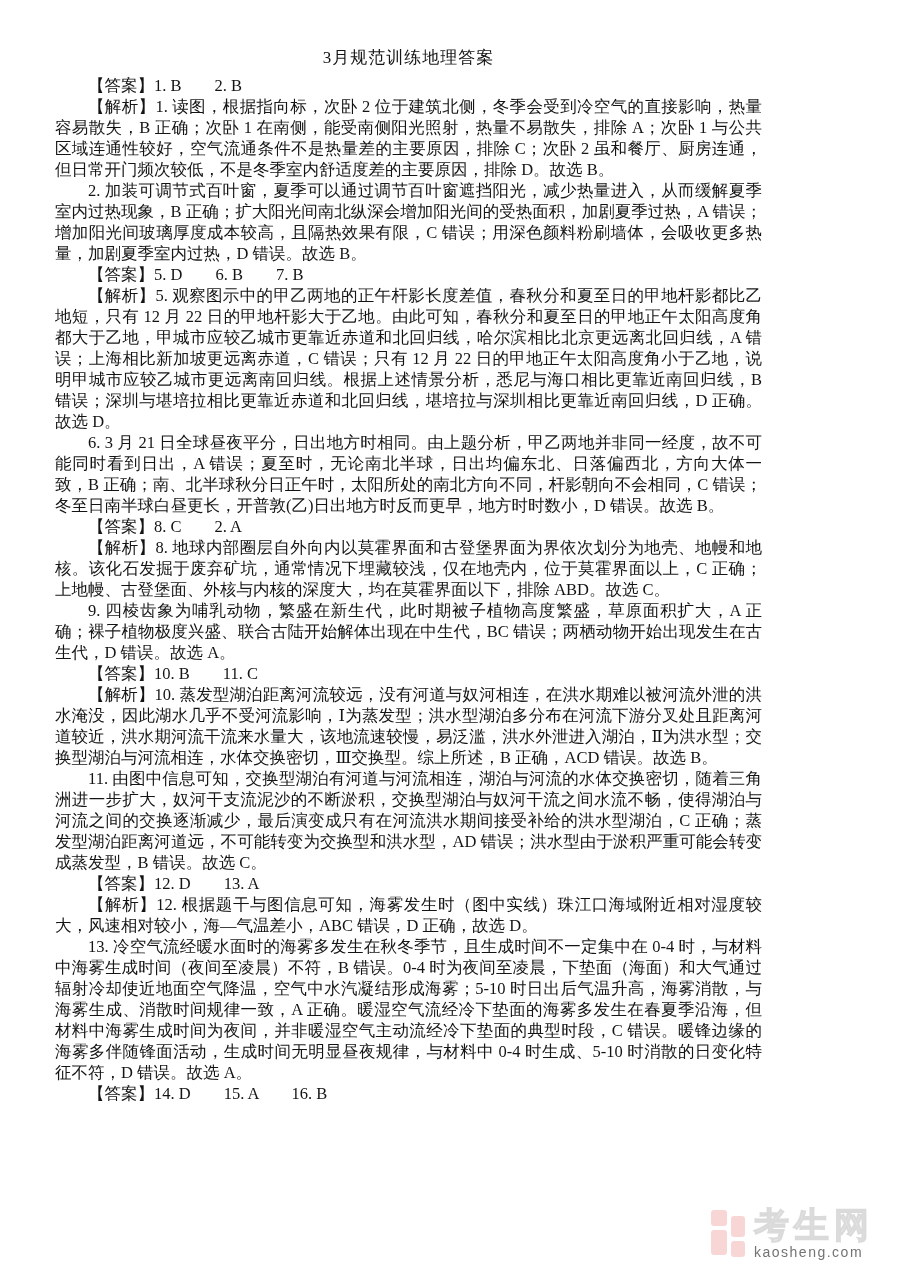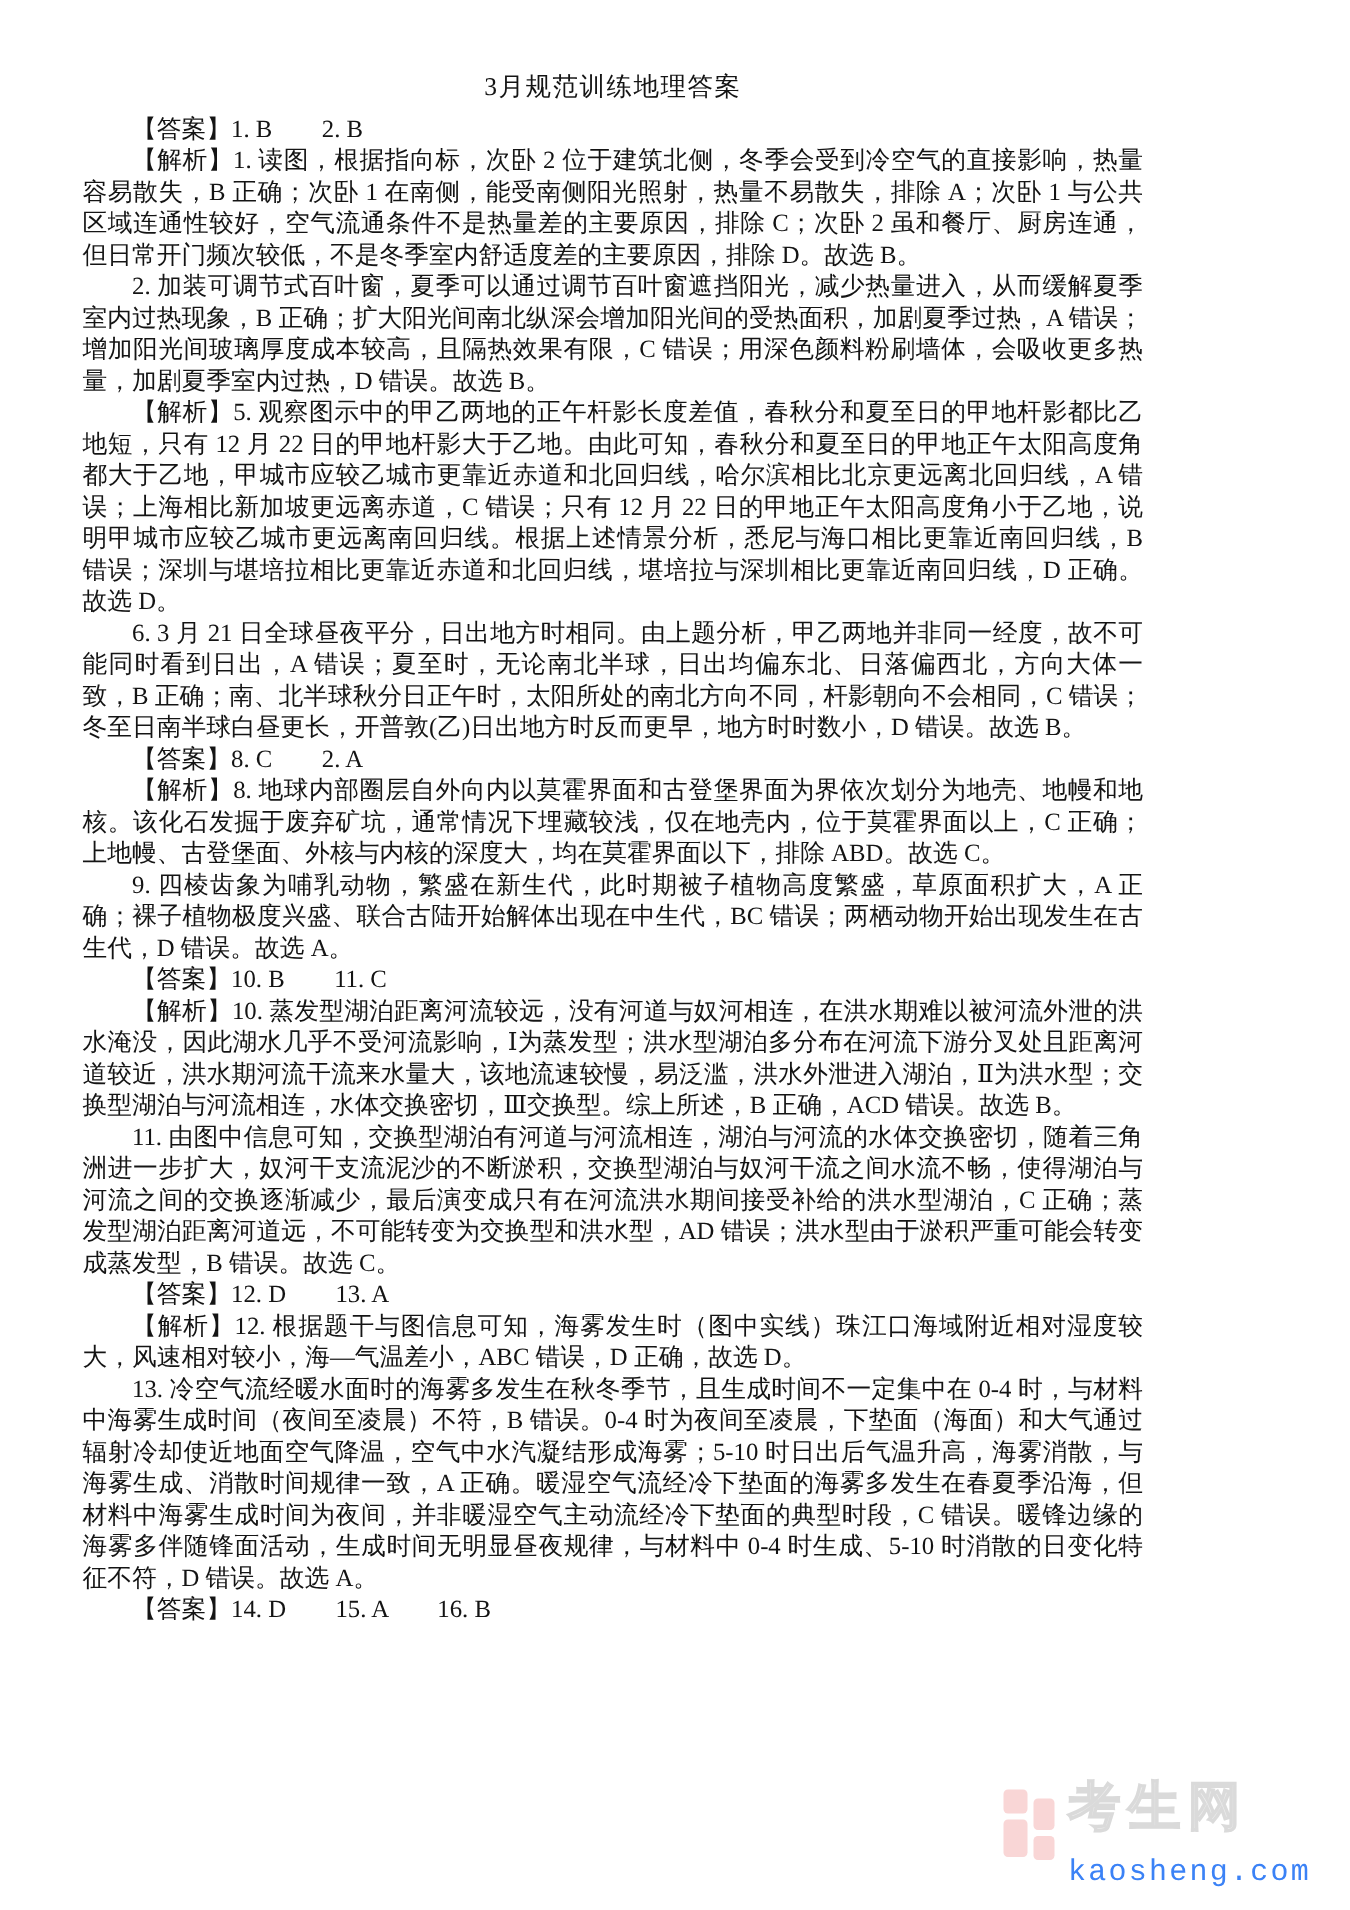--- a/index.html
+++ b/index.html
@@ -56,46 +56,47 @@
   }
   .wm-logo .blk {
     background: #f9d6d6;
     border-radius: 3px;
   }
   .b1 { width: 16px; height: 16px; }
   .b2 { width: 16px; height: 25px; }
   .b3 { width: 14px; height: 21px; margin-top: 6px; border-radius: 3px 3px 6px 3px; }
   .b4 { width: 14px; height: 16px; }
   .wm-text {
-    font-family: Liberation Mono, monospace;
+    font-family: Liberation Sans, sans-serif;
     line-height: 1;
   }
   .wm-name {
     font-size: 35px;
     font-weight: 700;
     letter-spacing: 5px;
     color: #efefef;
     -webkit-text-stroke: 1.2px #dadada;
   }
   .wm-url {
-    font-size: 20px;
-    color: #3b82f6;
+    font-size: 14px;
+    color: #737373;
     letter-spacing: 1.5px;
-    margin-top: 14px;
+    margin-top: 3px;
   }
 </style>
 </head>
 <body>
 
 <div class="page">
   <h1 class="doc-title">3月规范训练地理答案</h1>
   <div>
     <p class="para">【答案】1. B　　2. B</p>
     <p class="para">【解析】1. 读图，根据指向标，次卧 2 位于建筑北侧，冬季会受到冷空气的直接影响，热量容易散失，B 正确；次卧 1 在南侧，能受南侧阳光照射，热量不易散失，排除 A；次卧 1 与公共区域连通性较好，空气流通条件不是热量差的主要原因，排除 C；次卧 2 虽和餐厅、厨房连通，但日常开门频次较低，不是冬季室内舒适度差的主要原因，排除 D。故选 B。</p>
     <p class="para">2. 加装可调节式百叶窗，夏季可以通过调节百叶窗遮挡阳光，减少热量进入，从而缓解夏季室内过热现象，B 正确；扩大阳光间南北纵深会增加阳光间的受热面积，加剧夏季过热，A 错误；增加阳光间玻璃厚度成本较高，且隔热效果有限，C 错误；用深色颜料粉刷墙体，会吸收更多热量，加剧夏季室内过热，D 错误。故选 B。</p>
+    <p class="para">【答案】5. D　　6. B　　7. B</p>
     <p class="para">【解析】5. 观察图示中的甲乙两地的正午杆影长度差值，春秋分和夏至日的甲地杆影都比乙地短，只有 12 月 22 日的甲地杆影大于乙地。由此可知，春秋分和夏至日的甲地正午太阳高度角都大于乙地，甲城市应较乙城市更靠近赤道和北回归线，哈尔滨相比北京更远离北回归线，A 错误；上海相比新加坡更远离赤道，C 错误；只有 12 月 22 日的甲地正午太阳高度角小于乙地，说明甲城市应较乙城市更远离南回归线。根据上述情景分析，悉尼与海口相比更靠近南回归线，B 错误；深圳与堪培拉相比更靠近赤道和北回归线，堪培拉与深圳相比更靠近南回归线，D 正确。故选 D。</p>
     <p class="para">6. 3 月 21 日全球昼夜平分，日出地方时相同。由上题分析，甲乙两地并非同一经度，故不可能同时看到日出，A 错误；夏至时，无论南北半球，日出均偏东北、日落偏西北，方向大体一致，B 正确；南、北半球秋分日正午时，太阳所处的南北方向不同，杆影朝向不会相同，C 错误；冬至日南半球白昼更长，开普敦(乙)日出地方时反而更早，地方时时数小，D 错误。故选 B。</p>
     <p class="para">【答案】8. C　　2. A</p>
     <p class="para">【解析】8. 地球内部圈层自外向内以莫霍界面和古登堡界面为界依次划分为地壳、地幔和地核。该化石发掘于废弃矿坑，通常情况下埋藏较浅，仅在地壳内，位于莫霍界面以上，C 正确；上地幔、古登堡面、外核与内核的深度大，均在莫霍界面以下，排除 ABD。故选 C。</p>
     <p class="para">9. 四棱齿象为哺乳动物，繁盛在新生代，此时期被子植物高度繁盛，草原面积扩大，A 正确；裸子植物极度兴盛、联合古陆开始解体出现在中生代，BC 错误；两栖动物开始出现发生在古生代，D 错误。故选 A。</p>
     <p class="para">【答案】10. B　　11. C</p>
     <p class="para">【解析】10. 蒸发型湖泊距离河流较远，没有河道与奴河相连，在洪水期难以被河流外泄的洪水淹没，因此湖水几乎不受河流影响，Ⅰ为蒸发型；洪水型湖泊多分布在河流下游分叉处且距离河道较近，洪水期河流干流来水量大，该地流速较慢，易泛滥，洪水外泄进入湖泊，Ⅱ为洪水型；交换型湖泊与河流相连，水体交换密切，Ⅲ交换型。综上所述，B 正确，ACD 错误。故选 B。</p>
     <p class="para">11. 由图中信息可知，交换型湖泊有河道与河流相连，湖泊与河流的水体交换密切，随着三角洲进一步扩大，奴河干支流泥沙的不断淤积，交换型湖泊与奴河干流之间水流不畅，使得湖泊与河流之间的交换逐渐减少，最后演变成只有在河流洪水期间接受补给的洪水型湖泊，C 正确；蒸发型湖泊距离河道远，不可能转变为交换型和洪水型，AD 错误；洪水型由于淤积严重可能会转变成蒸发型，B 错误。故选 C。</p>
     <p class="para">【答案】12. D　　13. A</p>
     <p class="para">【解析】12. 根据题干与图信息可知，海雾发生时（图中实线）珠江口海域附近相对湿度较大，风速相对较小，海—气温差小，ABC 错误，D 正确，故选 D。</p>

